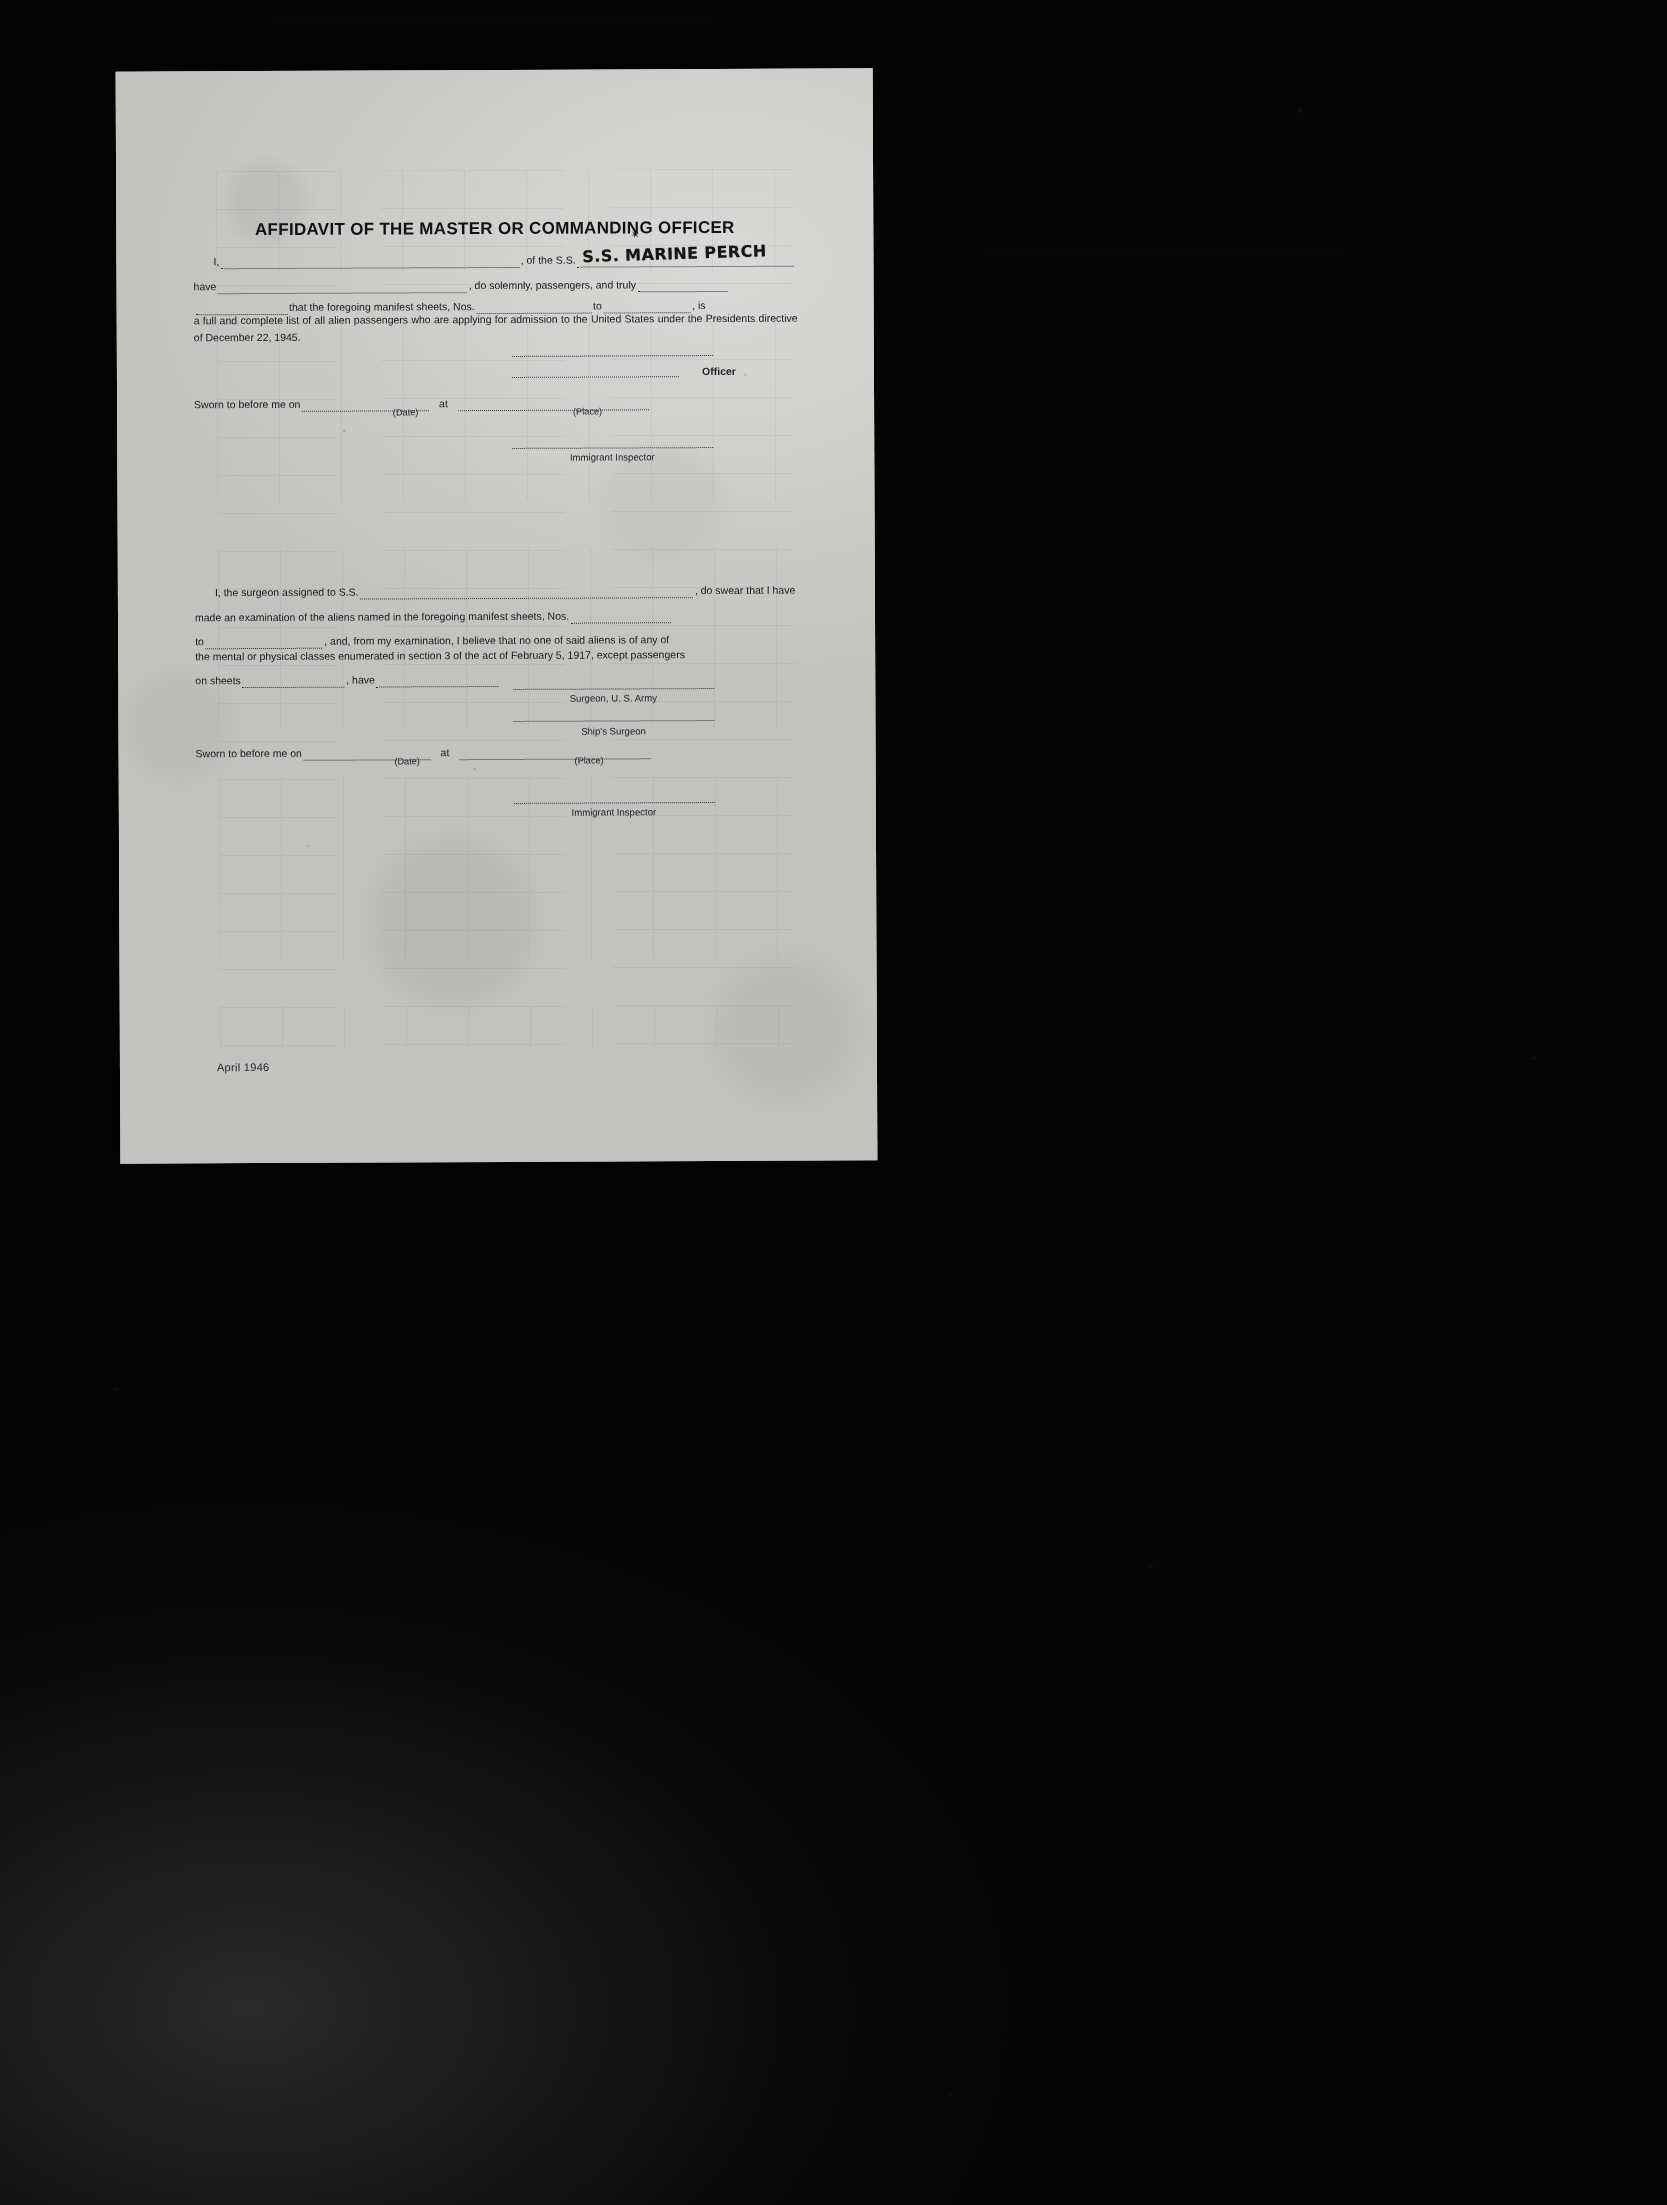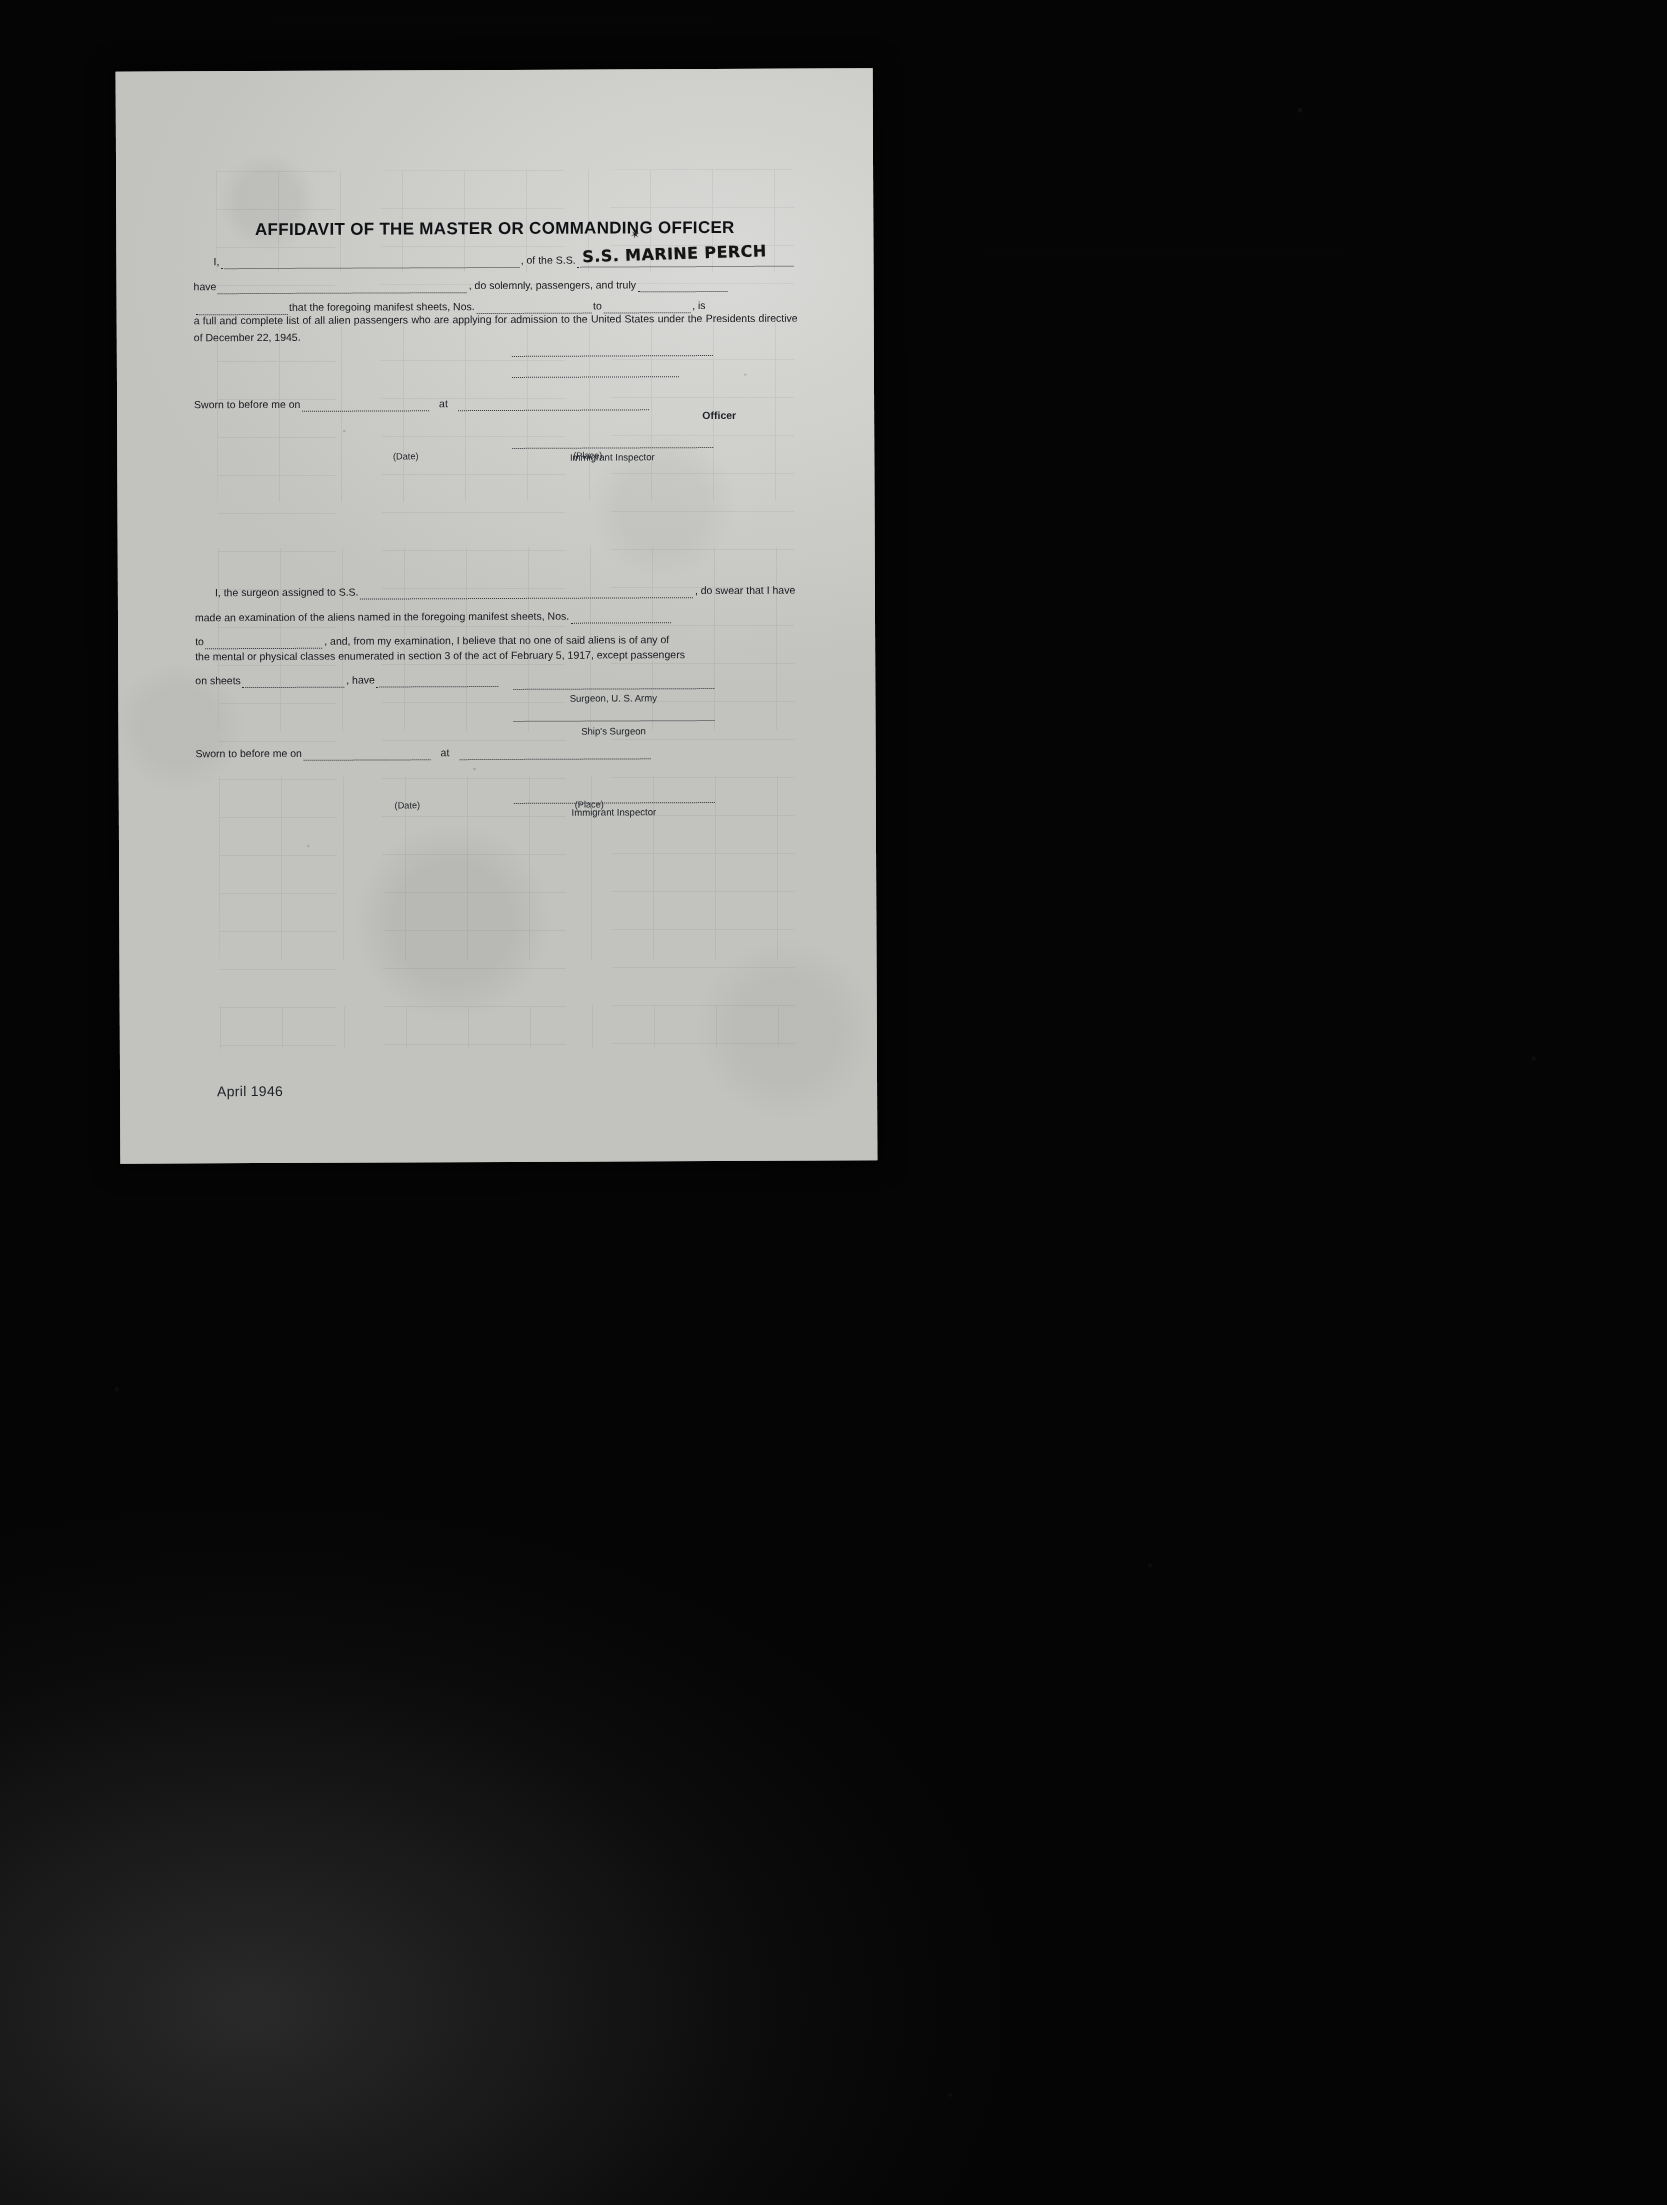--- a/index.html
+++ b/index.html
@@ -125,21 +125,20 @@
     height: 11px;
     margin: 0 1.7px;
   }
 
   .lbl { color: #14171b; }
   .caption {
     position: absolute;
     font-size: 9.2px;
     color: #1b1f24;
     text-align: center;
-    margin-top: 44px;
   }
 
   .sigline {
     position: absolute;
     border-bottom: 1.2px dotted #2c3036;
     height: 0;
   }
   .sigcap {
     position: absolute;
     font-size: 9.6px;
@@ -166,22 +165,22 @@
     width: 7.5px; height: 10px;
     left: 515px; top: 157px;
     color: #1a1a1a;
     font-size: 11px;
     transform: rotate(14deg);
   }
 
   .footer-date {
     position: absolute;
     left: 97px;
-    top: 1010px;
-    font-size: 14px;
+    top: 988px;
+    font-size: 11px;
     letter-spacing: 0.3px;
     color: #1d2126;
   }
 
   
   .para {
     position: absolute;
     color: #14171b;
     font-size: 10.5px;
     line-height: 1.62;

